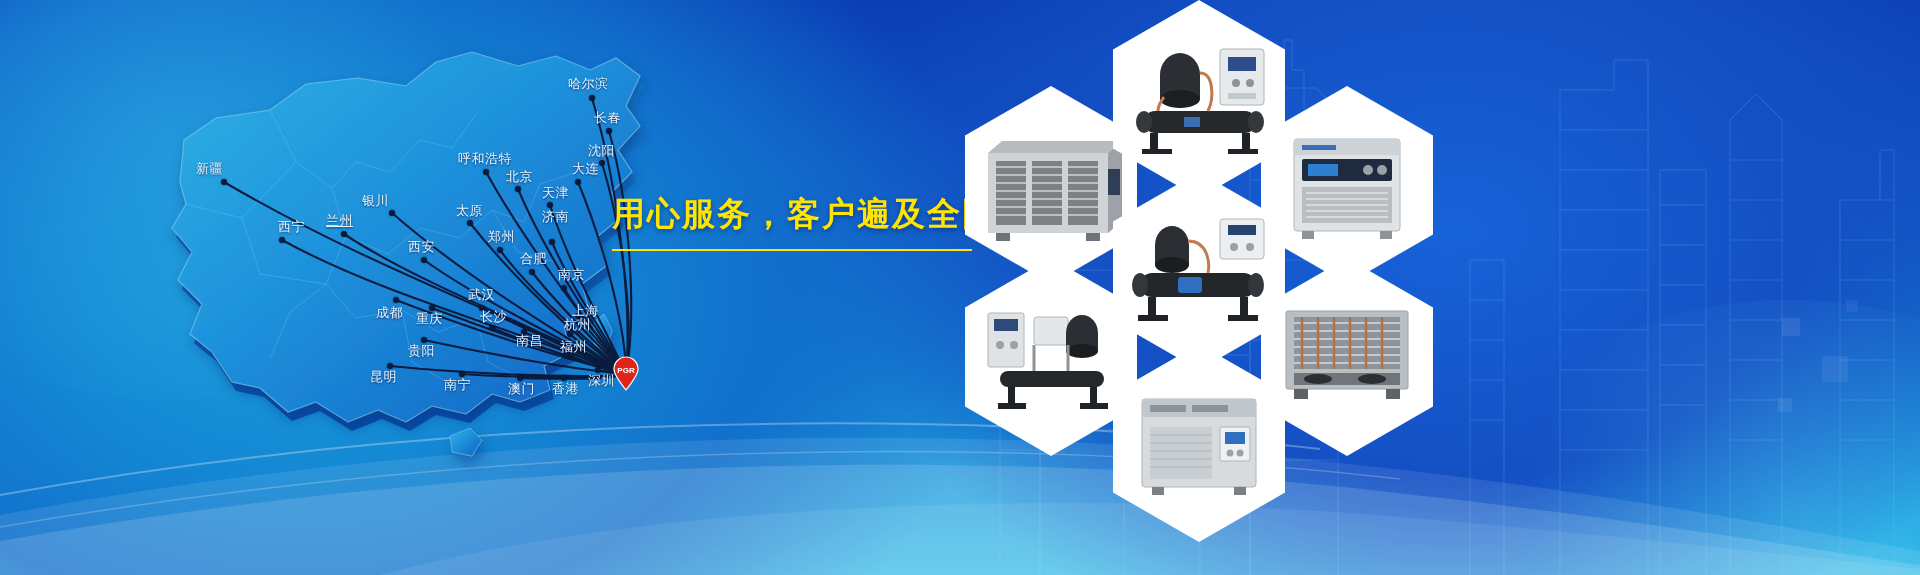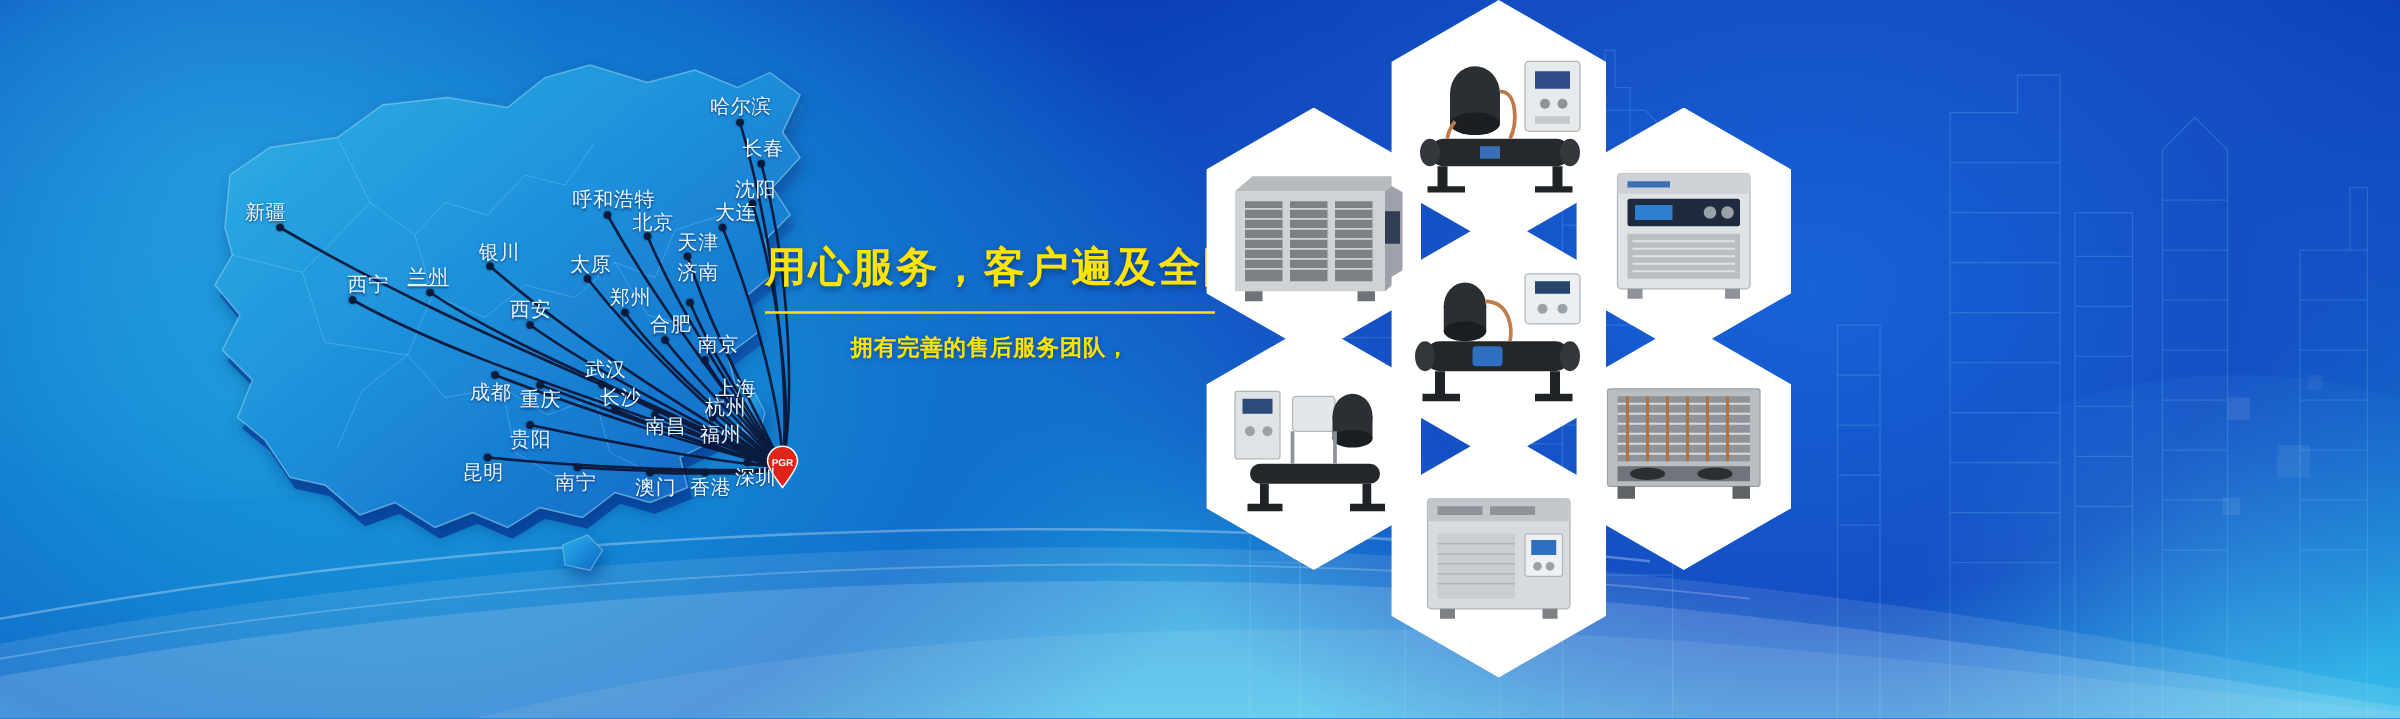--- a/index.html
+++ b/index.html
@@ -27,21 +27,21 @@
   .glow-a{left:-180px;top:-120px;width:700px;height:520px;background:radial-gradient(circle,rgba(60,180,235,.38) 0%,rgba(60,180,235,0) 68%);}
   .glow-b{left:1480px;top:300px;width:620px;height:420px;background:radial-gradient(circle,rgba(90,200,240,.32) 0%,rgba(90,200,240,0) 70%);}
 
   
   .sq{position:absolute;background:rgba(255,255,255,.30);}
 
   
   .map-wrap{position:absolute;left:120px;top:22px;width:640px;height:530px;}
   .map-wrap svg{display:block;overflow:visible;}
   .city-label{
-    position:absolute;color:#eaf6ff;font-size:16px;line-height:1;
+    position:absolute;color:#eaf6ff;font-size:13px;line-height:1;
     font-family:"DejaVu Sans","Liberation Sans",sans-serif;
     text-shadow:0 1px 2px rgba(0,20,70,.75);white-space:nowrap;letter-spacing:.5px;
   }
   .city-dot{position:absolute;width:6px;height:6px;border-radius:50%;background:#0a1a3c;box-shadow:0 0 2px rgba(0,0,0,.6);}
 
   
   .copy{position:absolute;left:612px;top:196px;width:360px;text-align:center;}
   .headline{
     color:#ffe400;font-size:33px;font-weight:bold;letter-spacing:2px;line-height:1.1;
     font-family:"DejaVu Sans","Liberation Sans",sans-serif;
@@ -224,21 +224,21 @@
         <div class="city-label" style="left: 468px; top: 122px;">沈阳</div>
         <div class="city-dot" style="left: 455px; top: 157px;"></div>
         <div class="city-label" style="left: 452px; top: 140px;">大连</div>
         <div class="city-dot" style="left: 395px; top: 164px;"></div>
         <div class="city-label" style="left: 386px; top: 148px;">北京</div>
         <div class="city-dot" style="left: 427px; top: 180px;"></div>
         <div class="city-label" style="left: 422px; top: 164px;">天津</div>
         <div class="city-dot" style="left: 363px; top: 147px;"></div>
         <div class="city-label" style="left: 338px; top: 130px;">呼和浩特</div>
         <div class="city-dot" style="left: 269px; top: 188px;"></div>
-        <div class="city-label" style="left: 263px; top: 172px;">银川</div>
+        <div class="city-label" style="left: 242px; top: 172px;">银川</div>
         <div class="city-dot" style="left: 347px; top: 198px;"></div>
         <div class="city-label" style="left: 336px; top: 182px;">太原</div>
         <div class="city-dot" style="left: 429px; top: 217px;"></div>
         <div class="city-label" style="left: 422px; top: 188px;">济南</div>
         <div class="city-dot" style="left: 377px; top: 225px;"></div>
         <div class="city-label" style="left: 368px; top: 208px;">郑州</div>
         <div class="city-dot" style="left: 101px; top: 157px;"></div>
         <div class="city-label" style="left: 76px; top: 140px;">新疆</div>
         <div class="city-dot" style="left: 159px; top: 215px;"></div>
         <div class="city-label" style="left: 158px; top: 198px;">西宁</div>
@@ -250,21 +250,21 @@
         <div class="city-label" style="left: 400px; top: 230px;">合肥</div>
         <div class="city-dot" style="left: 441px; top: 263px;"></div>
         <div class="city-label" style="left: 438px; top: 246px;">南京</div>
         <div class="city-dot" style="left: 359px; top: 283px;"></div>
         <div class="city-label" style="left: 348px; top: 266px;">武汉</div>
         <div class="city-dot" style="left: 273px; top: 275px;"></div>
         <div class="city-label" style="left: 256px; top: 284px;">成都</div>
         <div class="city-dot" style="left: 309px; top: 283px;"></div>
         <div class="city-label" style="left: 296px; top: 290px;">重庆</div>
         <div class="city-dot" style="left: 369px; top: 303px;"></div>
-        <div class="city-label" style="left: 360px; top: 288px;">长沙</div>
+        <div class="city-label" style="left: 360px; top: 288px; font-family: Liberation Serif, serif;">长沙</div>
         <div class="city-dot" style="left: 455px; top: 291px;"></div>
         <div class="city-label" style="left: 452px; top: 282px; font-family: Liberation Serif, serif;">上海</div>
         <div class="city-dot" style="left: 447px; top: 309px;"></div>
         <div class="city-label" style="left: 444px; top: 296px;">杭州</div>
         <div class="city-dot" style="left: 301px; top: 315px;"></div>
         <div class="city-label" style="left: 288px; top: 322px;">贵阳</div>
         <div class="city-dot" style="left: 401px; top: 307px;"></div>
         <div class="city-label" style="left: 396px; top: 312px; font-family: Liberation Serif, serif;">南昌</div>
         <div class="city-dot" style="left: 443px; top: 329px;"></div>
         <div class="city-label" style="left: 440px; top: 318px;">福州</div>
@@ -277,21 +277,20 @@
         <div class="city-dot" style="left: 441px; top: 353px;"></div>
         <div class="city-label" style="left: 432px; top: 360px;">香港</div>
         <div class="city-dot" style="left: 475px; top: 345px;"></div>
         <div class="city-label" style="left: 468px; top: 352px;">深圳</div>
       </div>
   </div>
 
   <div class="copy">
     <div class="headline">用心服务，客户遍及全国</div>
     <div class="rule"></div>
-    <div class="subline">拥有完善的售后服务团队，</div>
   </div>
 
   <div class="hexes" id="hex-layer">
       <div class="hex" style="left: 0px; top: 92px;">
         <div class="inner">
       <svg width="150" height="120" viewBox="0 0 150 120">
         <rect x="12" y="28" width="120" height="80" fill="#cfd3d6"></rect>
         <path d="M12 28 L26 16 L146 16 L132 28 Z" fill="#b6bbbf"></path>
         <path d="M132 28 L146 16 L146 96 L132 108 Z" fill="#9ca2a7"></path>
         <g fill="#7c8186">

